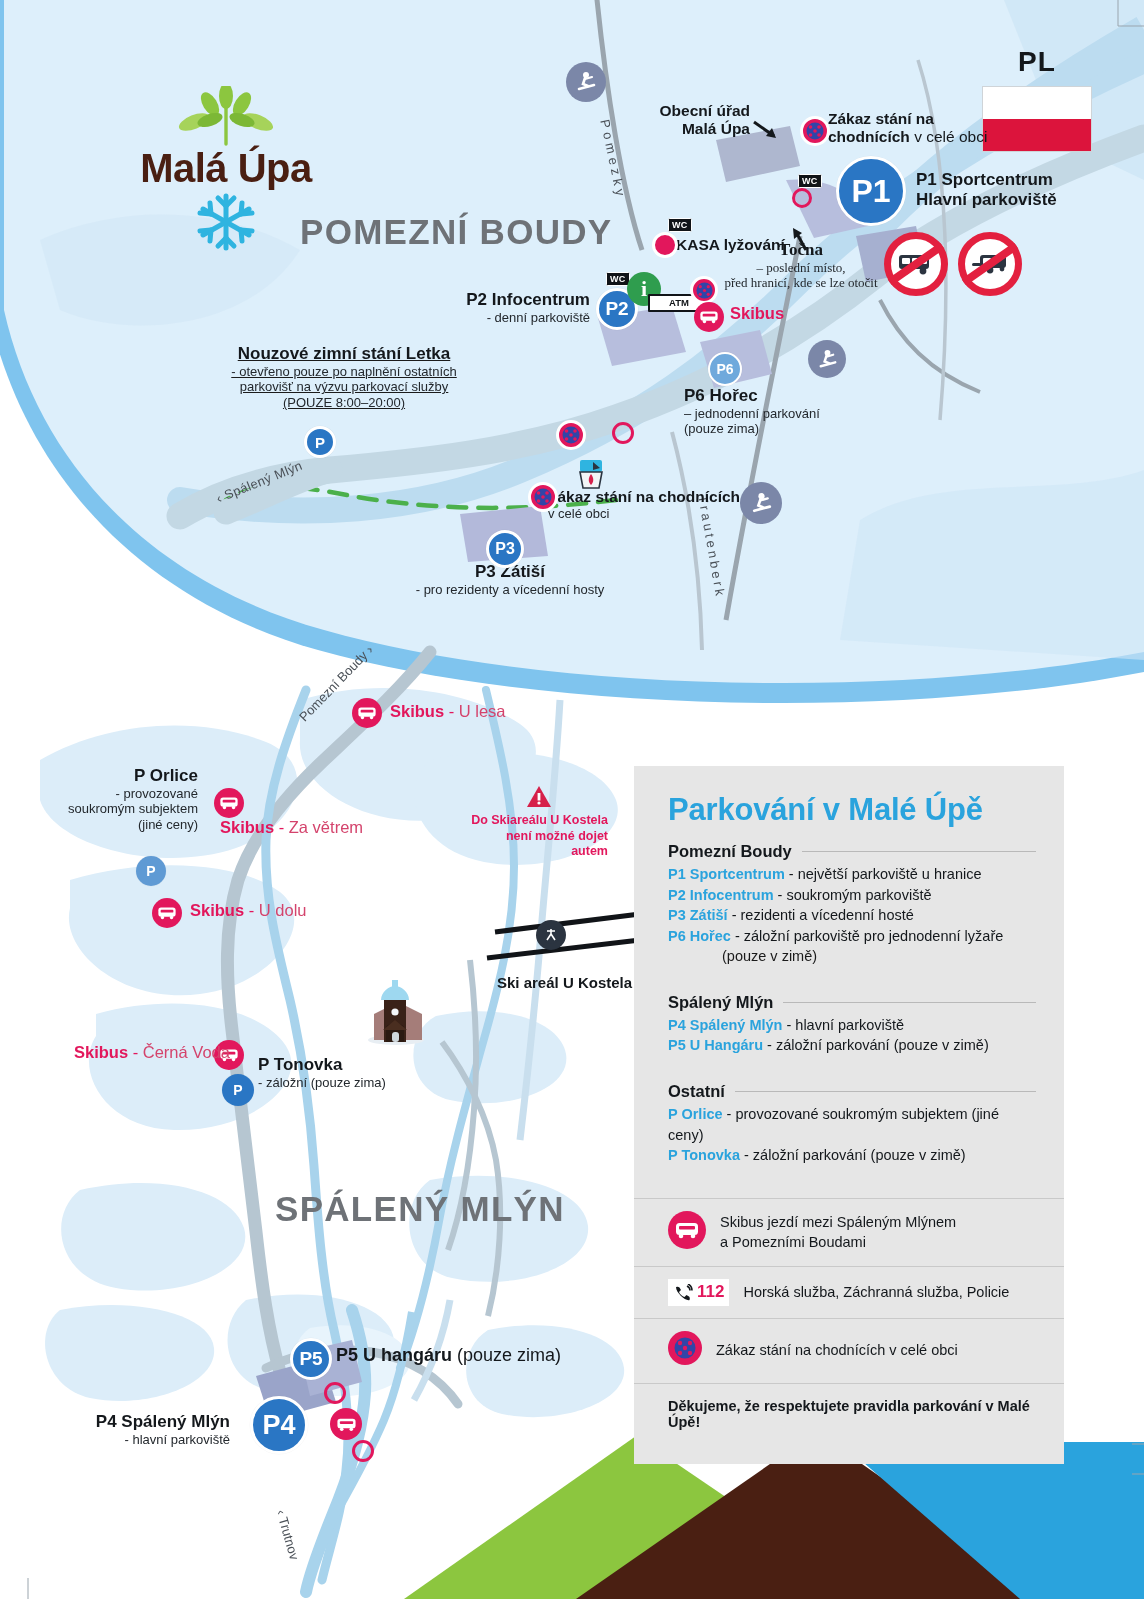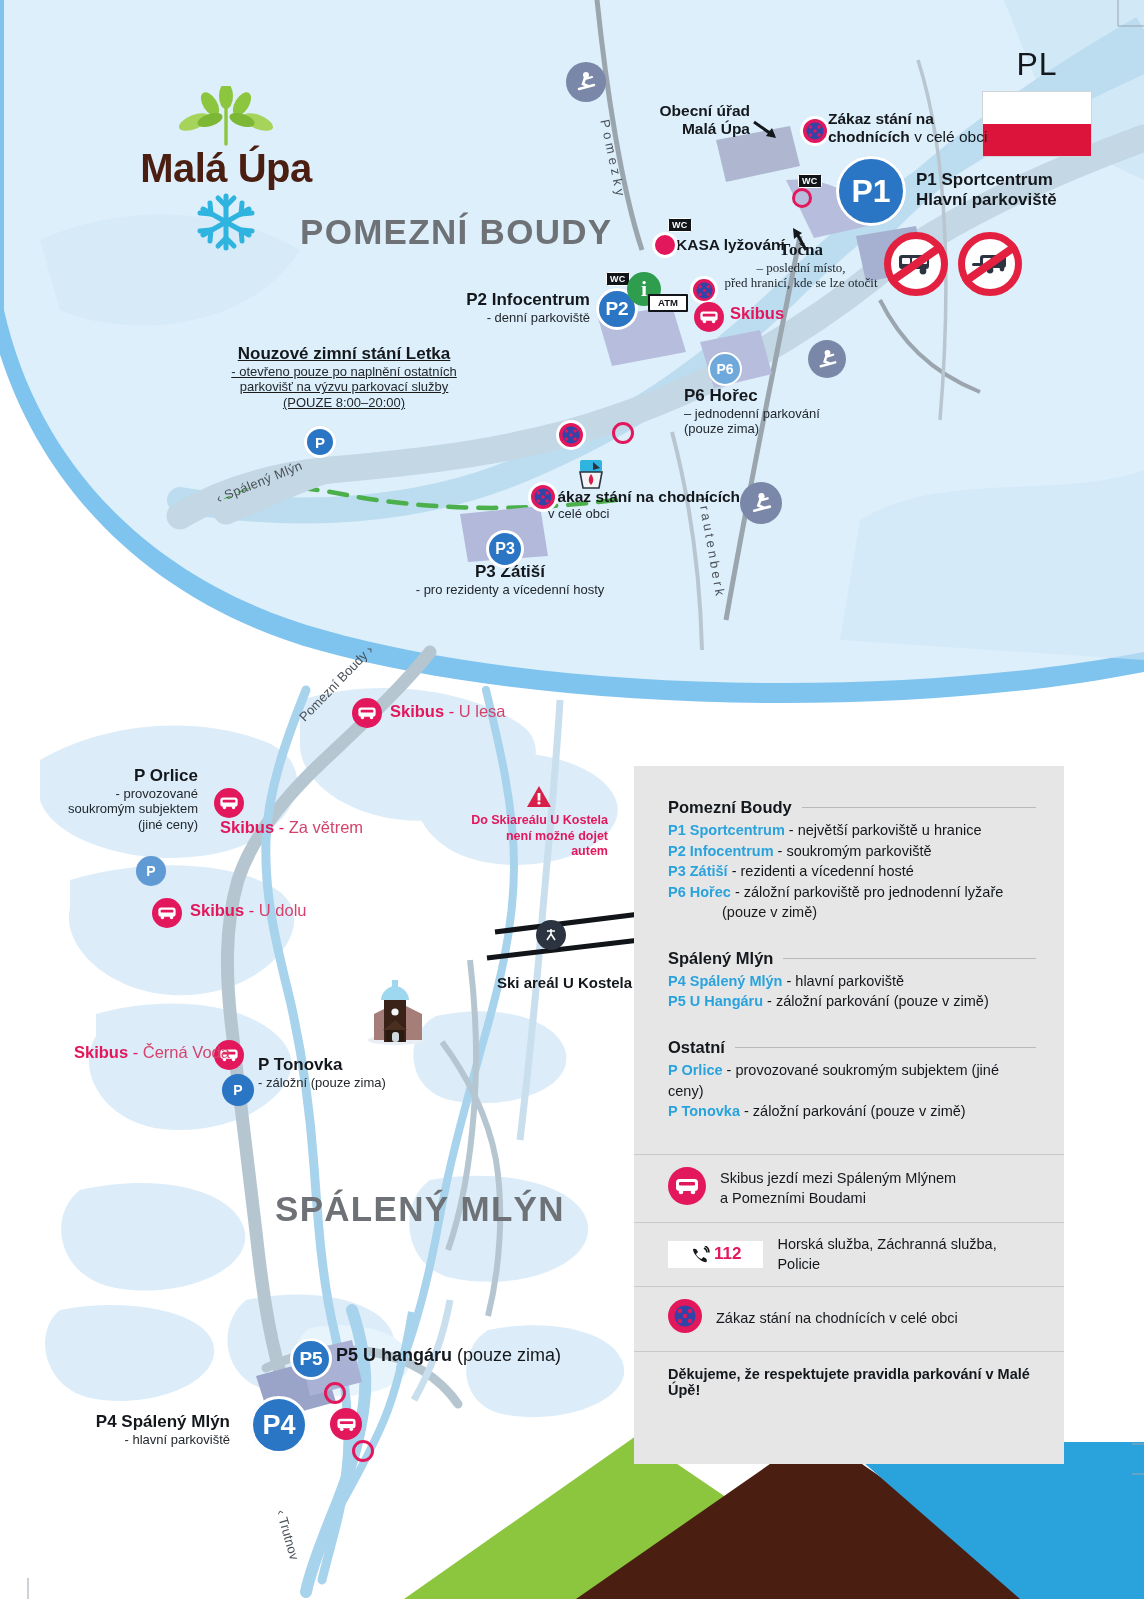--- a/index.html
+++ b/index.html
@@ -95,21 +95,21 @@
     position: absolute; background: #111418; color: #ffffff;
     font-size: 9px; font-weight: bold; letter-spacing: 0.3px;
     padding: 1.5px 3px; border-radius: 1.5px;
     border: 1.5px solid #ffffff;
     line-height: 1;
   }
   
   .atm-badge {
     position: absolute; background: #ffffff; border: 2.5px solid #111418;
     color: #111418; font-size: 9.5px; font-weight: bold;
-    padding: 2px 8px; line-height: 1; border-radius: 1px;
+    padding: 2px 19px; line-height: 1; border-radius: 1px;
   }
   
   .info-badge {
     position: absolute; width: 34px; height: 34px; border-radius: 50%;
     background: #2f9d4e; color: #ffffff;
     display:flex; align-items:center; justify-content:center;
     font-size: 22px; font-weight: bold; font-family: "Liberation Serif", serif;
   }
 
   
@@ -134,21 +134,21 @@
   
   #warn-kostela {
     position: absolute; left: 470px; top: 785px; width: 138px;
     text-align: right; color: #e2175c;
     font-size: 12.5px; font-weight: bold; line-height: 1.25;
   }
   #warn-kostela .tri { display:block; margin: 0 auto 4px auto; }
 
   
   #pl-wrap { position: absolute; left: 978px; top: 46px; width: 118px; text-align:center; }
-  #pl-wrap .pl-text { font-size: 32px; font-weight: normal; color: #14181c; letter-spacing: 1px; }
+  #pl-wrap .pl-text { font-size: 28px; font-weight: bold; color: #14181c; letter-spacing: 1px; }
   #pl-flag {
     margin: 8px auto 0 auto; width: 110px; height: 66px;
     border: 1px solid #cfd4d8;
     background: linear-gradient(to bottom, #ffffff 0 50%, #dc143c 50% 100%);
   }
 
   
   #legend {
     position: absolute; left: 634px; top: 766px;
     width: 430px; height: 698px;
@@ -179,21 +179,21 @@
     padding: 12px 28px 12px 34px;
     font-size: 14.5px; color: #14181c; line-height: 1.35;
   }
   .lg-item .ico { flex: 0 0 auto; }
   #lg-thanks {
     padding: 14px 20px 0 34px;
     font-size: 14.5px; font-weight: bold; color: #14181c;
   }
   .emg {
     display: inline-flex; align-items: center; gap: 4px;
-    background: #ffffff; padding: 2px 22px;
+    background: #ffffff; padding: 2px 5px;
   }
   .emg .num { color: #e2175c; font-weight: bold; font-size: 17px; }
 
   
   .roadname {
     position: absolute; font-size: 13px; color: #4a5057;
     white-space: nowrap; font-weight: normal;
   }
   .roadname.sp { letter-spacing: 0.4px; }
 
@@ -685,20 +685,21 @@
     <svg width="21" height="17" viewBox="0 0 22 16">
       <rect x="1.5" y="2" width="19" height="10" rx="3" fill="#ffffff"></rect>
       <rect x="4" y="4.5" width="14" height="3" rx="1" fill="#e2175c"></rect>
       <circle cx="6" cy="13" r="1.9" fill="#ffffff"></circle>
         <circle cx="16" cy="13" r="1.9" fill="#ffffff"></circle>
     </svg>
   </div>
 
   <div id="legend">
     <div class="pad">
+      <h1>Parkování v Malé Úpě</h1>
 
       <div class="lg-section">
         <div class="lg-head">
           <span>Pomezní Boudy</span>
           <span class="rule"></span>
         </div>
         <div class="lg-row">
           <span class="key">P1 Sportcentrum</span><span> - největší parkoviště u hranice</span>
         </div>
         <div class="lg-row">

